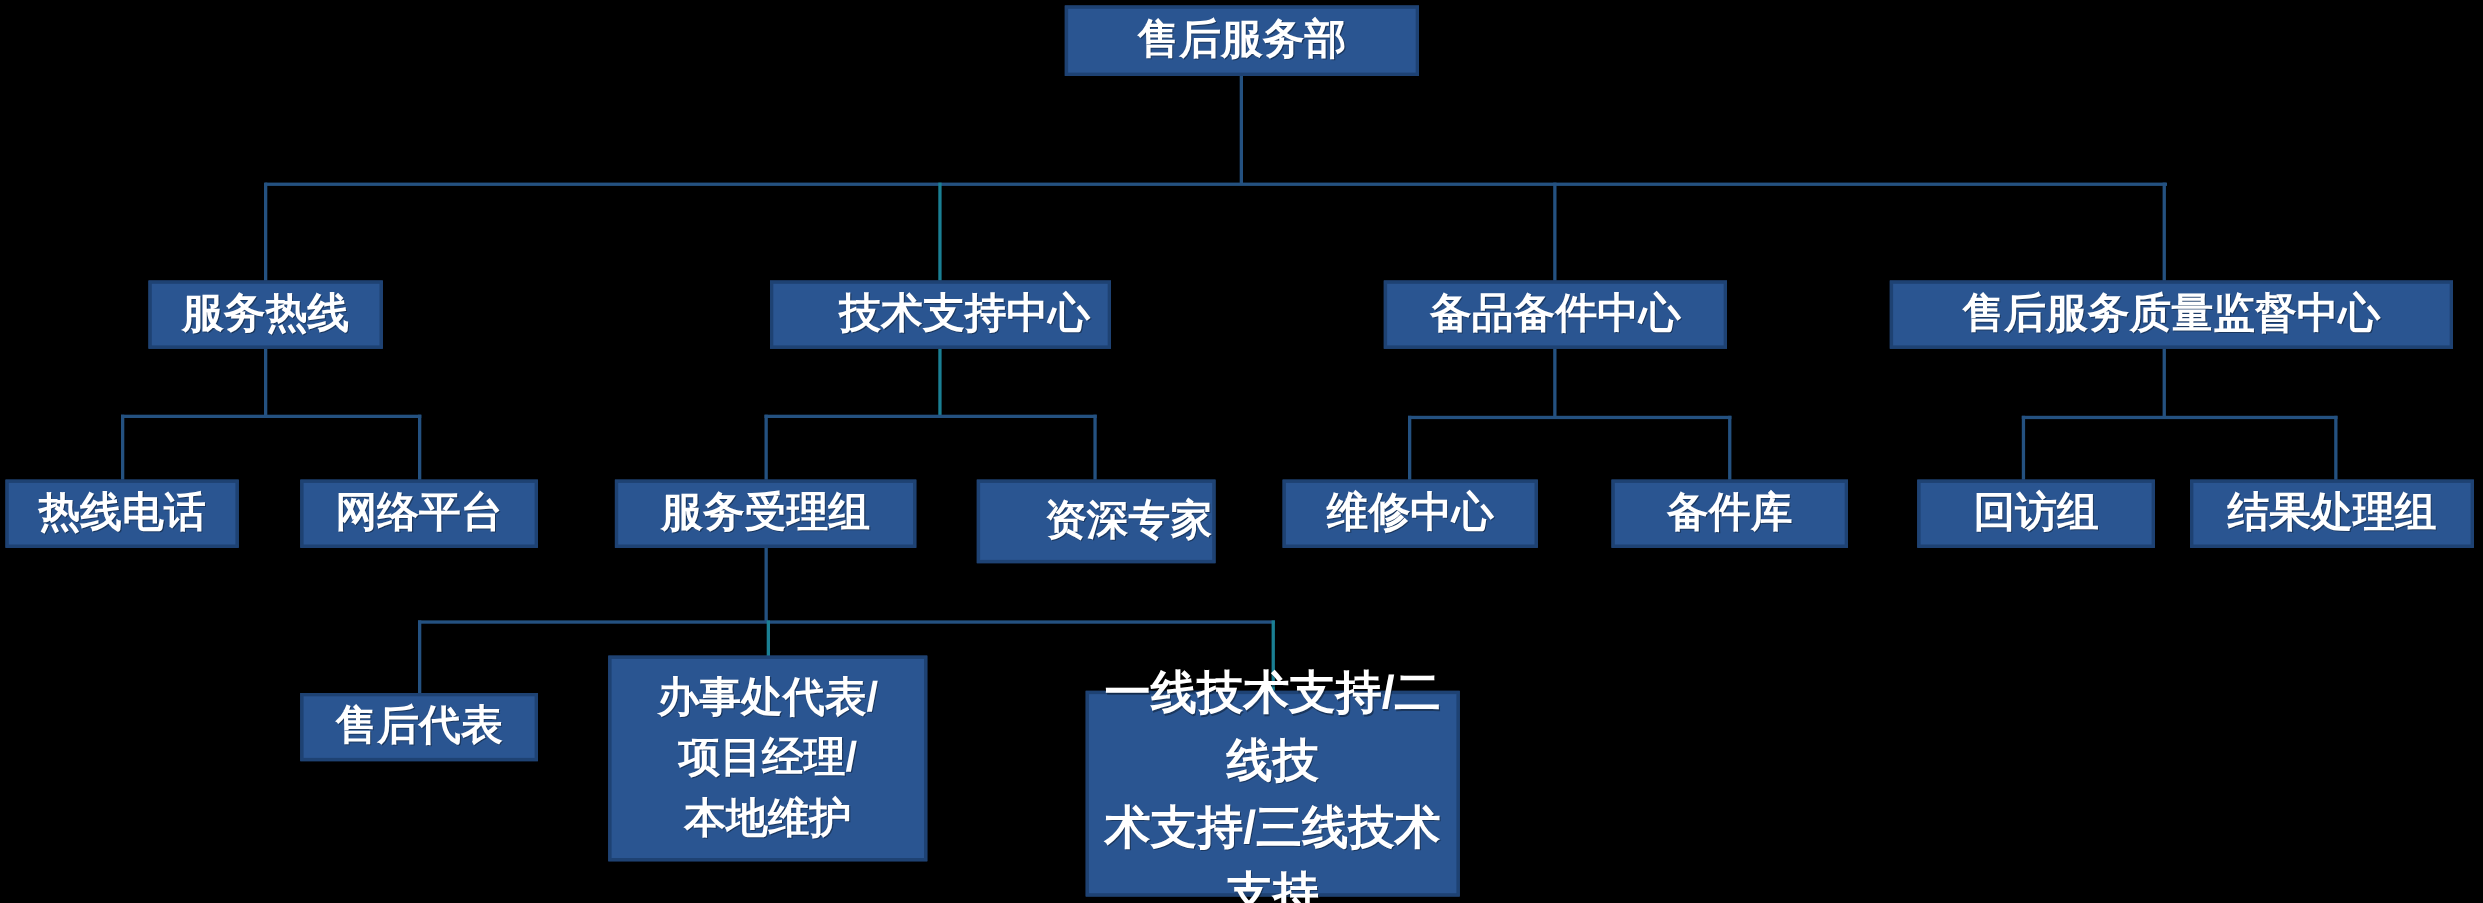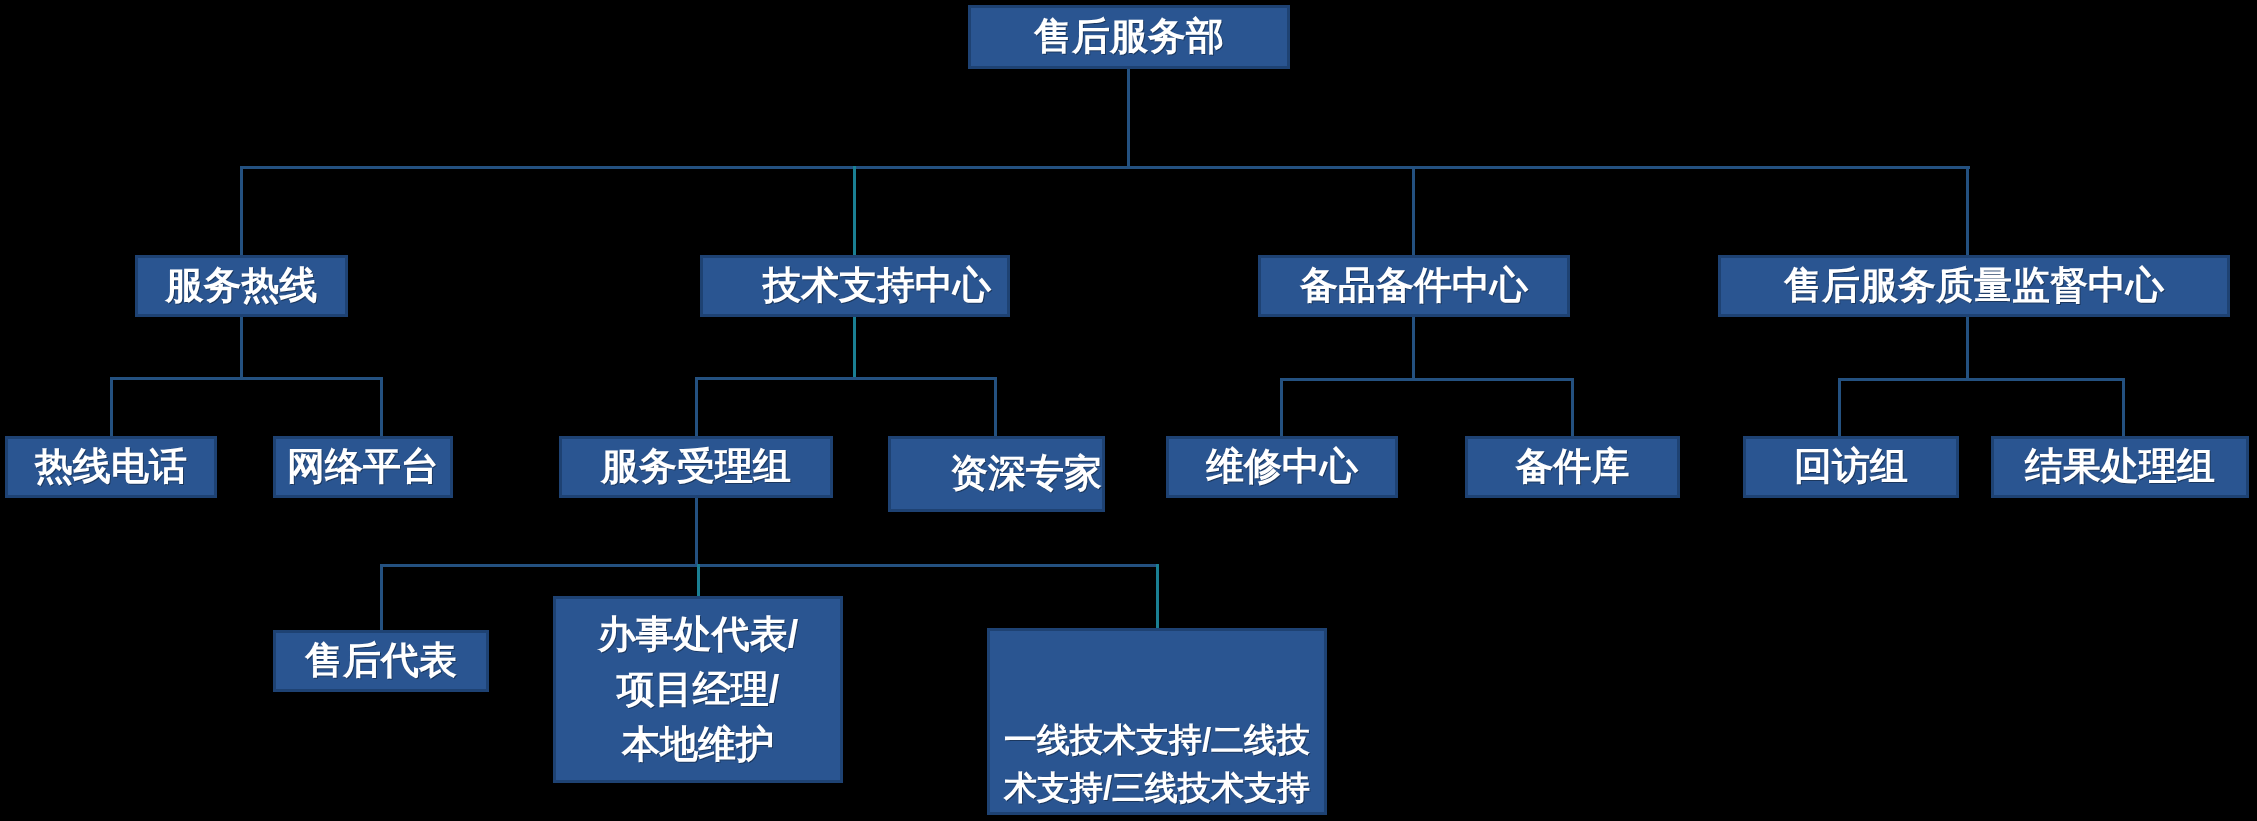--- a/index.html
+++ b/index.html
@@ -25,22 +25,21 @@
     align-items: center;
     justify-content: center;
     text-align: center;
     font-weight: bold;
     font-size: 38px;
     line-height: 1.45;
     white-space: pre-line;
     text-shadow: 1px 1px 0 rgba(0,0,0,0.35);
   }
   .node.small-text {
-    font-size: 33px;
-    align-items: flex-end;
+    font-size: 42px;
   }
   .line {
     position: absolute;
   }
   .line.blue { background: var(--line-blue, #245180); }
   .line.teal { background: var(--line-teal, #1a7f93); }
 </style>
 </head>
 <body>
 
@@ -71,21 +70,21 @@
     <div class="line blue" style="left: 380px; top: 564px; width: 779px; height: 3px;"></div>
     <div class="line blue" style="left: 380px; top: 564px; width: 3px; height: 66px;"></div>
     <div class="line teal" style="left: 697px; top: 564px; width: 3px; height: 66px;"></div>
     <div class="line teal" style="left: 1156px; top: 564px; width: 3px; height: 64px;"></div>
     <div class="node" style="left: 968px; top: 5px; width: 322px; height: 64px;"><span>售后服务部</span></div>
     <div class="node" style="left: 135px; top: 255px; width: 213px; height: 62px;"><span>服务热线</span></div>
     <div class="node" style="left: 700px; top: 255px; width: 310px; height: 62px; padding-left: 44px;"><span>技术支持中心</span></div>
     <div class="node" style="left: 1258px; top: 255px; width: 312px; height: 62px;"><span>备品备件中心</span></div>
     <div class="node" style="left: 1718px; top: 255px; width: 512px; height: 62px;"><span>售后服务质量监督中心</span></div>
     <div class="node" style="left: 5px; top: 436px; width: 212px; height: 62px;"><span>热线电话</span></div>
-    <div class="node" style="left: 273px; top: 436px; width: 180px; height: 62px;"><span>网络平台</span></div>
+    <div class="node" style="left: 273px; top: 436px; width: 216px; height: 62px;"><span>网络平台</span></div>
     <div class="node" style="left: 559px; top: 436px; width: 274px; height: 62px;"><span>服务受理组</span></div>
     <div class="node" style="left: 888px; top: 436px; width: 217px; height: 76px; justify-content: flex-end;"><span>资深专家</span></div>
     <div class="node" style="left: 1166px; top: 436px; width: 232px; height: 62px;"><span>维修中心</span></div>
     <div class="node" style="left: 1465px; top: 436px; width: 215px; height: 62px;"><span>备件库</span></div>
     <div class="node" style="left: 1743px; top: 436px; width: 216px; height: 62px;"><span>回访组</span></div>
     <div class="node" style="left: 1991px; top: 436px; width: 258px; height: 62px;"><span>结果处理组</span></div>
     <div class="node" style="left: 273px; top: 630px; width: 216px; height: 62px;"><span>售后代表</span></div>
     <div class="node" style="left: 553px; top: 596px; width: 290px; height: 187px;"><span>办事处代表/
 项目经理/
 本地维护</span></div>

